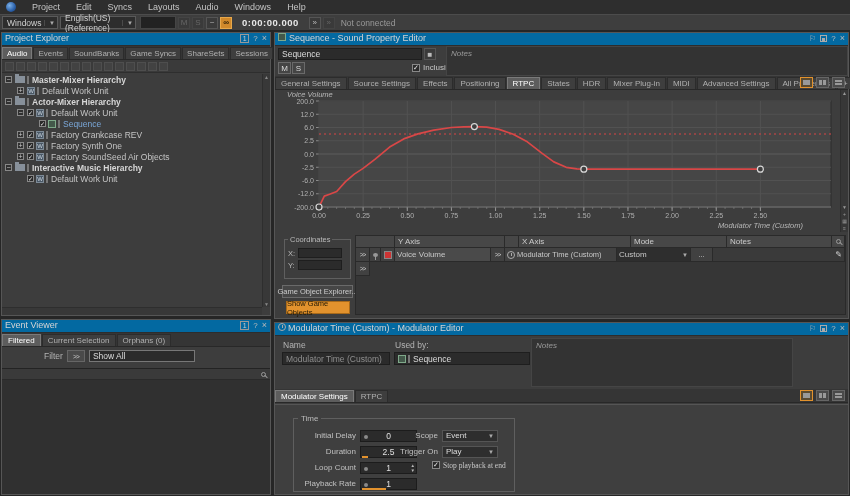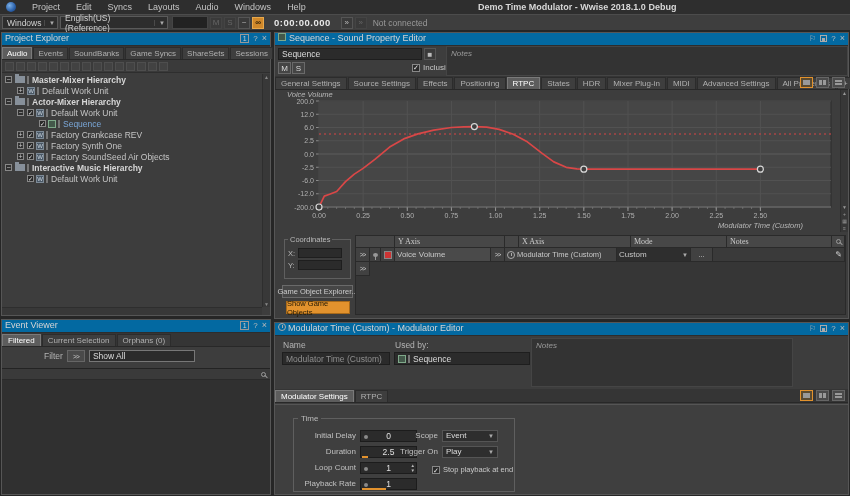--- a/index.html
+++ b/index.html
@@ -15,21 +15,21 @@
   .menus { display:flex; }
   .menus span { padding:0 8px; font-size:9px; color:#c4c4c4; }
   .win-title { position:absolute; left:478px; font-size:9px; font-weight:bold; color:#d8d8d8; }
 
   
   .toolbar { position:absolute; left:0; top:14px; width:850px; height:17px; background:#3e3e3e;
     border-top:1px solid #4c4c4c; border-bottom:1px solid #252525; display:flex; align-items:center; }
   .combo { height:13px; background:#2d2d2d; border:1px solid #5a5a5a; display:flex; align-items:center;
     font-size:8.5px; padding:0 2px 0 4px; margin-left:2px; color:#d0d0d0; }
   .combo .arr { margin-left:auto; font-size:6px; color:#aaa; padding-left:4px; border-left:1px solid #4a4a4a; }
-  .w1 { width:56px; } .w2 { width:108px; }
+  .w1 { width:56px; } .w2 { width:76px; }
   .displaybox { width:36px; height:13px; background:#222; border:1px solid #454545; margin-left:4px; }
   .tbtn { width:12px; height:12px; margin-left:2px; background:#3a3a3a; border:1px solid #555;
     display:flex; align-items:center; justify-content:center; font-size:8px; color:#bbb; }
   .tbtn.dim { color:#666; border-color:#444; }
   .tbtn.orange { background:#d0882a; border-color:#e8a84a; color:#2a1c05; font-weight:bold; }
   .time { font-size:9.5px; font-weight:bold; color:#e8e8e8; margin:0 8px 0 10px; letter-spacing:.5px; }
   .status { font-size:8.5px; color:#999; margin-left:6px; }
 
   
   .pane { position:absolute; background:#3d3d3d; border:1px solid #565656; }
@@ -118,21 +118,21 @@
   .coords .crow { display:flex; align-items:center; margin-top:2px; }
   .coords .crow .input { width:44px; height:10px; margin-left:3px; }
   .gob { position:absolute; left:7px; top:52px; width:71px; height:13px; background:#464646;
     border:1px solid #6a6a6a; color:#ccc; font-size:7.5px; display:flex; align-items:center; justify-content:center; white-space:nowrap; }
   .sgo { position:absolute; left:11px; top:68px; width:64px; height:13px; background:#e2922d;
     border:1px solid #a86a1a; color:#241a04; font-size:7.5px; display:flex; align-items:center; justify-content:center; }
 
   .rtpc-table { position:absolute; left:80px; top:2px; right:2px; bottom:2px; background:#363636; border:1px solid #2a2a2a; }
   .trow-h, .trow-d { display:flex; height:12px; font-size:8px; }
   .trow-h > div { background:#474747; border-right:1px solid #2a2a2a; border-bottom:1px solid #2a2a2a;
-    display:flex; align-items:center; padding:0 3px; color:#ccc;font-family:Liberation Serif, serif; }
+    display:flex; align-items:center; padding:0 3px; color:#ccc; }
   .trow-d { height:14px; }
   .trow-d > div { background:#414141; border-right:1px solid #2a2a2a; border-bottom:1px solid #2a2a2a;
     display:flex; align-items:center; padding:0 2px; }
   .cw0{width:14px;justify-content:center;} .cw1{width:11px;justify-content:center;} .cw2{width:14px;justify-content:center;}
   .cw3{width:96px;} .cw4{width:14px;justify-content:center;} .cw5{width:112px;} .cw6{width:74px;} .cw7{width:22px;justify-content:center;}
   .cfill{flex:1;} .hw0{width:39px;} .hw1{width:110px;} .hw2{width:14px;} .hw3{width:112px;} .hw4{width:96px;}
   .chev { font-size:6.5px; color:#ccc; letter-spacing:-1px; }
   .swatch { width:8px; height:8px; background:#cc3333; border:1px solid #888; }
   .pinmark { width:5px; height:4px; border-radius:50%; background:#999; position:relative; }
   .pinmark:after { content:''; position:absolute; top:3px; left:2px; width:1px; height:4px; background:#999; }
@@ -151,37 +151,36 @@
   .mrow { position:absolute; height:13px; display:flex; align-items:center; }
   .mlabel { width:60px; text-align:right; margin-right:4px; font-size:8px; color:#c0c0c0; }
   .vfield { width:57px; height:12px; background:#2b2b2b; border:1px solid #1c1c1c; position:relative;
     display:flex; align-items:center; justify-content:center; font-size:8.5px; color:#e0e0e0; }
   .vfield.dot:before { content:''; position:absolute; left:3px; top:4px; width:4px; height:4px; border-radius:50%; background:#8a8a8a; }
   .vfield.m-orange:after { content:''; position:absolute; left:1px; bottom:-1px; width:6px; height:2px; background:#e2922d; }
   .vfield.sl-orange:after { content:''; position:absolute; left:1px; bottom:-1px; width:24px; height:2px; background:#e2922d; }
   .spin { position:absolute; right:1px; top:0; font-size:4.5px; line-height:5px; color:#bbb; }
   .dd2 { width:56px; height:12px; background:#2e2e2e; border:1px solid #555; display:flex;
     align-items:center; justify-content:space-between; padding:0 3px; font-size:8px; color:#ddd; }
-  .stoprow { display:flex; align-items:flex-end; gap:3px; font-size:7.5px; color:#c8c8c8; }
+  .stoprow { display:flex; align-items:flex-start; gap:3px; font-size:7.5px; color:#c8c8c8;font-family:Liberation Serif, serif; }
 </style>
 </head>
 <body>
 
 <div class="menubar">
   <span class="logo"></span>
   <nav class="menus">
       <span>Project</span>
       <span>Edit</span>
       <span>Syncs</span>
       <span>Layouts</span>
       <span>Audio</span>
       <span>Windows</span>
       <span>Help</span>
     </nav>
-  <span class="win-title">Demo Time Modulator - Wwise 2018.1.0 Debug</span>
 </div>
 
 <div class="toolbar">
   <div class="combo w1">
     <span>Windows</span>
     <span class="arr">▼</span>
   </div>
   <div class="combo w2">
     <span>English(US) (Reference)</span>
     <span class="arr">▼</span>

